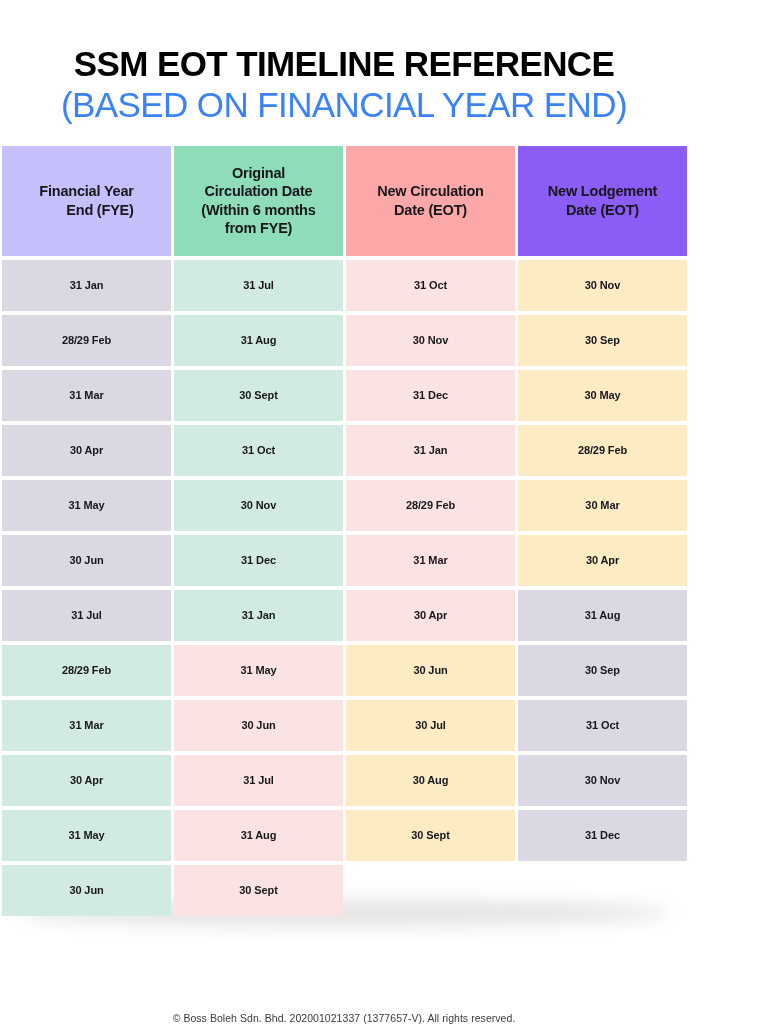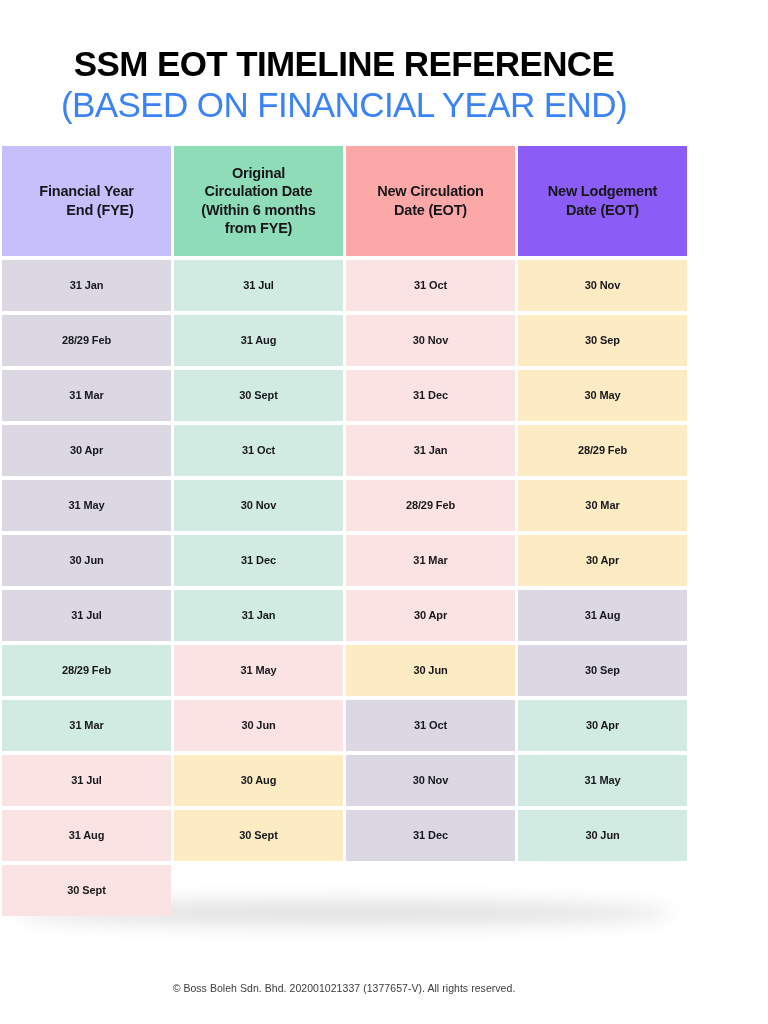--- a/index.html
+++ b/index.html
@@ -107,21 +107,20 @@
   }
   .body-cell.c0 { background: #DBD8E3; }
   .body-cell.c1 { background: #D2EBE2; }
   .body-cell.c2 { background: #FCE3E3; }
   .body-cell.c3 { background: #FDEBC4; }
 
   
   .footer {
     margin-top: auto;
     text-align: center;
-    padding-bottom: 30px;
     font-size: 10.5px;
     color: #3b3b3b;
     letter-spacing: 0.05px;
   }
 </style>
 </head>
 <body>
 
 <div class="page">
 
@@ -172,20 +171,21 @@
         <div class="cell body-cell c0">31 Jul</div>
         <div class="cell body-cell c1">31 Jan</div>
         <div class="cell body-cell c2">30 Apr</div>
         <div class="cell body-cell c0">31 Aug</div>
         <div class="cell body-cell c1">28/29 Feb</div>
         <div class="cell body-cell c2">31 May</div>
         <div class="cell body-cell c3">30 Jun</div>
         <div class="cell body-cell c0">30 Sep</div>
         <div class="cell body-cell c1">31 Mar</div>
         <div class="cell body-cell c2">30 Jun</div>
+        <div class="cell body-cell c3">30 Jul</div>
         <div class="cell body-cell c0">31 Oct</div>
         <div class="cell body-cell c1">30 Apr</div>
         <div class="cell body-cell c2">31 Jul</div>
         <div class="cell body-cell c3">30 Aug</div>
         <div class="cell body-cell c0">30 Nov</div>
         <div class="cell body-cell c1">31 May</div>
         <div class="cell body-cell c2">31 Aug</div>
         <div class="cell body-cell c3">30 Sept</div>
         <div class="cell body-cell c0">31 Dec</div>
         <div class="cell body-cell c1">30 Jun</div>

